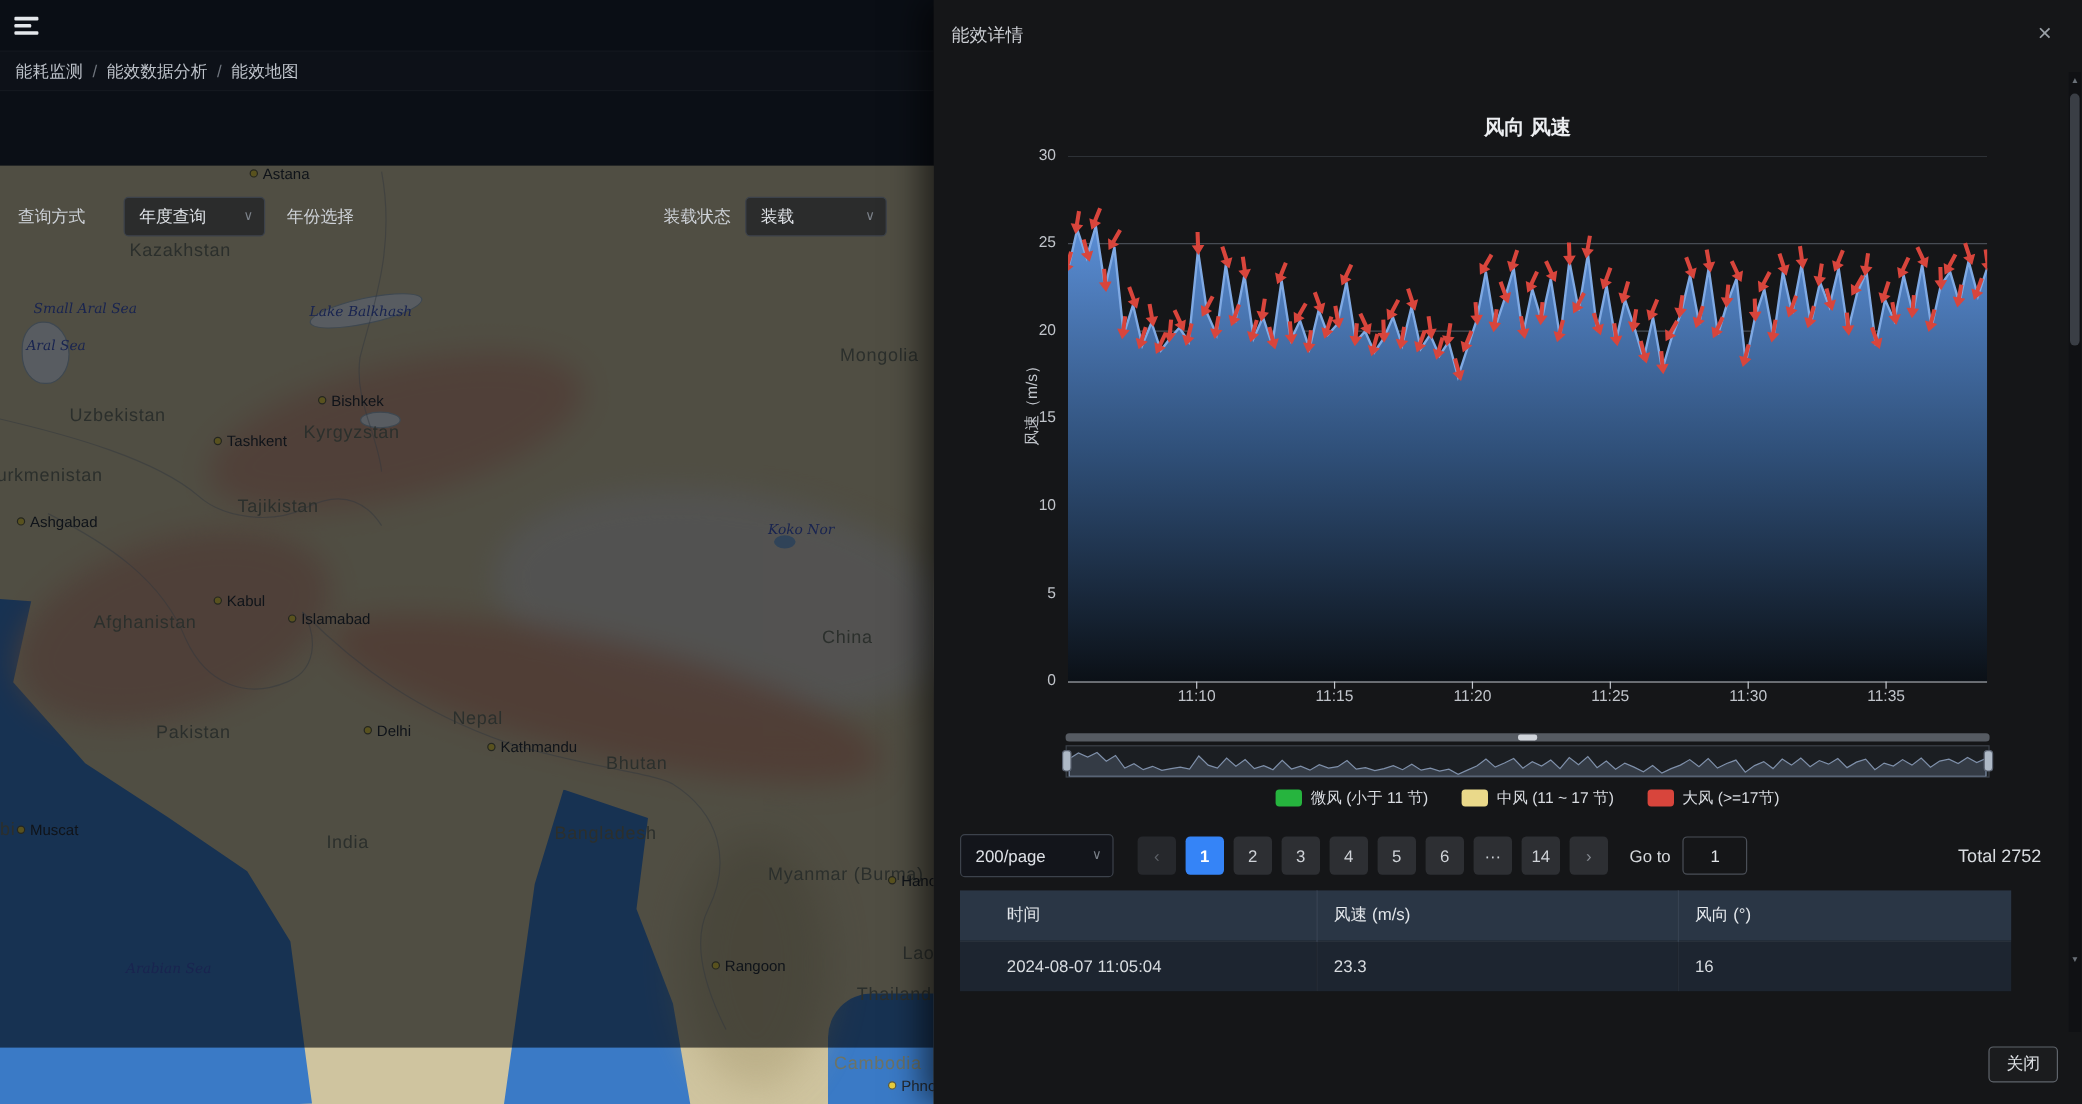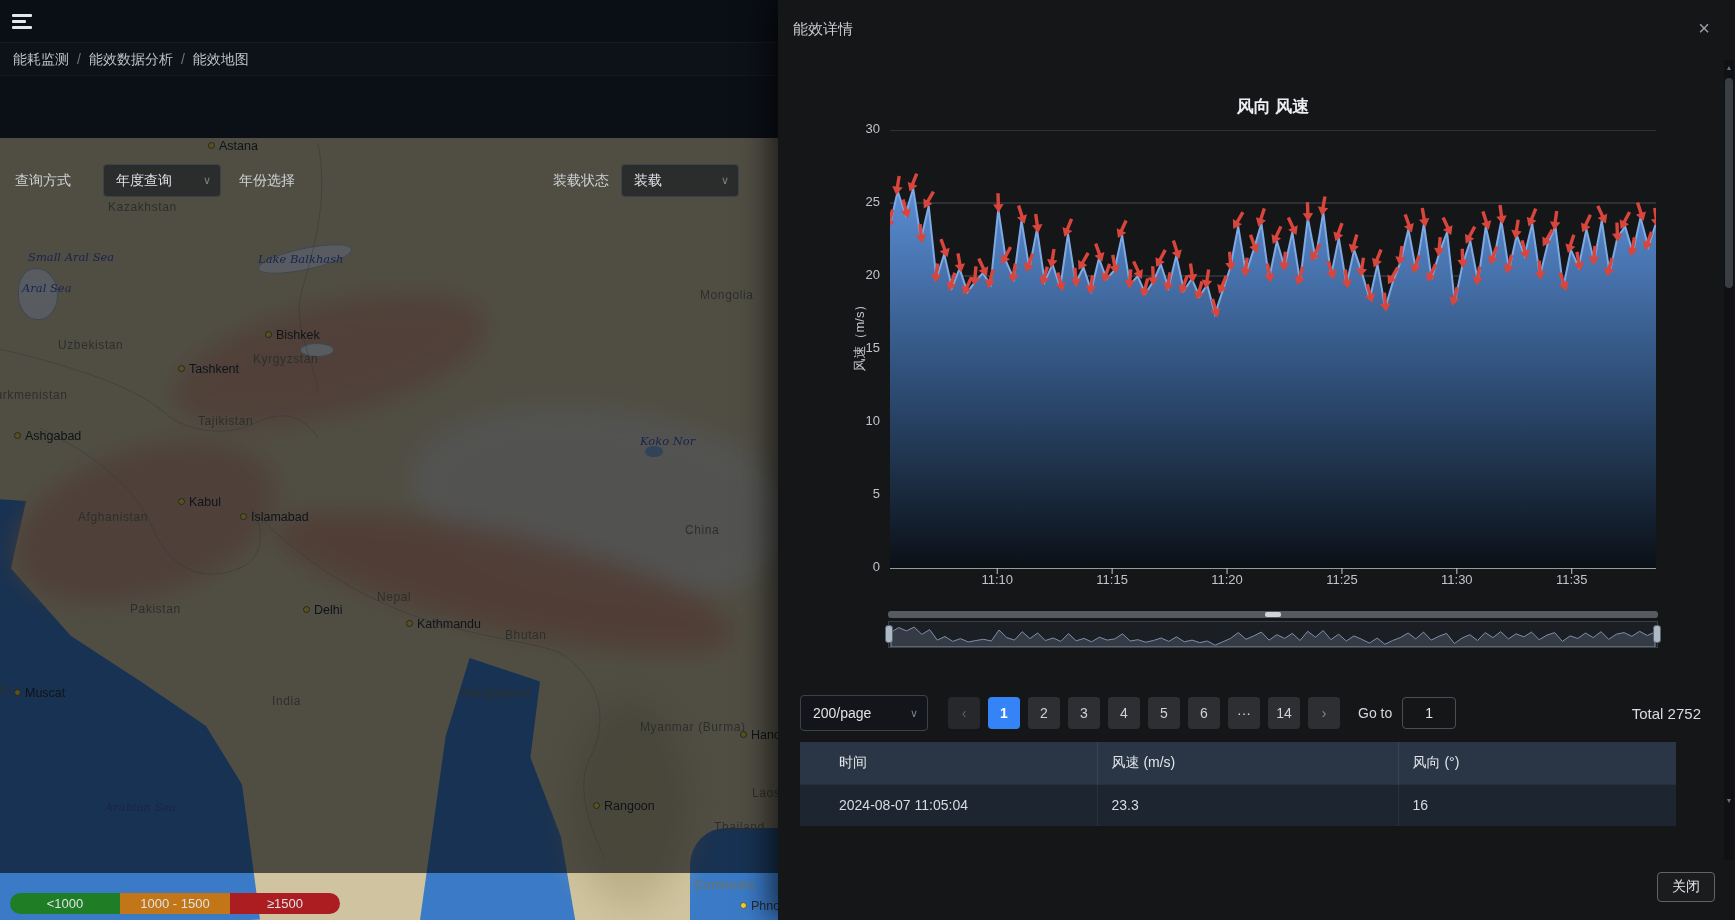--- a/index.html
+++ b/index.html
@@ -21,21 +21,21 @@
   .mt.m2 { left:270px; top:397px; width:470px; height:95px;  background:#cf9478; transform:rotate(13deg); }
   .mt.m3 { left:410px; top:272px; width:390px; height:185px; background:#d7d3cb; transform:rotate(8deg); }
   .mt.m4 { left:10px;  top:312px; width:270px; height:145px; background:#cc9a80; transform:rotate(-18deg); }
   .mt.m5 { left:570px; top:560px; width:120px; height:210px; background:#b9ad86; filter:blur(16px); }
   .lake { position:absolute; background:#e4eaee; border:1px solid #9fb3c2; }
   .lake.l1 { left:18px;  top:130px; width:40px; height:52px; border-radius:45% 55% 50% 50%; }
   .lake.l2 { left:257px; top:110px; width:96px; height:22px; border-radius:50%; transform:rotate(-12deg); }
   .lake.l3 { left:300px; top:205px; width:34px; height:14px; border-radius:50%; }
   .lake.l4 { left:645px; top:308px; width:18px; height:11px; border-radius:50%; background:#7aa7d8; border:none; }
   .borders { position:absolute; left:0; top:0; }
-  .c-label { position:absolute; color:#6e7363; font-size:12px; letter-spacing:.6px; white-space:nowrap; }
+  .c-label { position:absolute; color:#6e7363; font-size:15px; letter-spacing:.6px; white-space:nowrap; }
   .w-label { position:absolute; color:#3d55c0; font-size:11.5px; font-family:"DejaVu Serif","Liberation Serif",serif;
              font-style:italic; white-space:nowrap; }
   .city { position:absolute; white-space:nowrap; }
   .city .dot { display:inline-block; width:7px; height:7px; border-radius:50%;
                background:#e8cf3e; border:1.5px solid #5a5a42; vertical-align:middle; }
   .city .cname { color:#242a31; font-size:12.5px; margin-left:4px; vertical-align:middle; }
   .map-mask { position:absolute; left:0; top:0; width:100%; height:735px; background:rgba(4,7,12,.625); }
   .map-legend { position:absolute; left:10px; top:755px; height:21px; display:flex;
                 border-radius:11px; overflow:hidden; }
   .map-legend .seg { height:21px; line-height:21px; text-align:center; font-size:13px;
@@ -185,25 +185,20 @@
         <div class="city" style="left: 178px; top: 354px;"><span class="dot"></span><span class="cname">Kabul</span></div>
         <div class="city" style="left: 240px; top: 369px;"><span class="dot"></span><span class="cname">Islamabad</span></div>
         <div class="city" style="left: 303px; top: 462px;"><span class="dot"></span><span class="cname">Delhi</span></div>
         <div class="city" style="left: 406px; top: 476px;"><span class="dot"></span><span class="cname">Kathmandu</span></div>
         <div class="city" style="left: 14px; top: 545px;"><span class="dot"></span><span class="cname">Muscat</span></div>
         <div class="city" style="left: 593px; top: 658px;"><span class="dot"></span><span class="cname">Rangoon</span></div>
         <div class="city" style="left: 740px; top: 587px;"><span class="dot"></span><span class="cname">Hanoi</span></div>
         <div class="city" style="left: 740px; top: 758px;"><span class="dot"></span><span class="cname">Phnom Penh</span></div>
       </div>
     <div class="map-mask"></div>
-    <div class="map-legend" id="map-legend">
-        <span class="seg" style="background: rgb(31, 125, 38);">&lt;1000</span>
-        <span class="seg" style="background: rgb(194, 118, 23);">1000 - 1500</span>
-        <span class="seg" style="background: rgb(172, 29, 34);">≥1500</span>
-      </div>
   </div>
 
   <div class="topbar">
     <div class="hamburger">
         <i></i>
         <i></i>
         <i></i>
       </div>
   </div>
   <div class="crumbbar">
@@ -375,20 +370,34 @@
         <div class="hthumb"></div>
       </div>
     <div class="dz">
       <svg id="dz-svg" width="768" height="25">
           <path d="M2.0,10.3L9.7,5.5L17.4,8.9L25.2,5.1L32.9,12.4L40.6,7.6L48.3,18.1L56.0,14.5L63.7,19.4L71.5,16.6L79.2,20.0L86.9,18.5L94.6,17.3L102.3,19.0L110.0,8.0L117.8,15.6L125.5,18.1L133.2,9.7L140.9,16.6L148.6,11.0L156.3,18.5L164.1,16.0L171.8,19.4L179.5,11.6L187.2,18.8L194.9,16.4L202.6,19.8L210.4,15.2L218.1,18.1L225.8,16.9L233.5,11.8L241.2,19.0L248.9,17.7L256.7,20.2L264.4,18.5L272.1,16.0L279.8,19.4L287.5,14.8L295.3,19.8L303.0,18.1L310.7,20.6L318.4,19.0L326.1,23.2L333.8,19.8L341.6,16.4L349.3,10.6L357.0,17.3L364.7,13.9L372.4,10.1L380.1,18.1L387.9,12.7L395.6,16.4L403.3,11.4L411.0,18.5L418.7,9.3L426.4,15.2L434.2,8.5L441.9,17.7L449.6,12.2L457.3,19.0L465.0,13.9L472.7,17.3L480.5,21.1L488.2,16.0L495.9,22.3L503.6,18.5L511.3,15.6L519.1,11.0L526.8,16.9L534.5,10.1L542.2,18.1L549.9,14.3L557.6,11.4L565.4,21.5L573.1,16.0L580.8,12.7L588.5,18.5L596.2,10.6L603.9,15.6L611.7,9.7L619.4,16.9L627.1,11.8L634.8,14.8L642.5,10.1L650.2,17.7L658.0,13.1L665.7,10.6L673.4,19.4L681.1,13.9L688.8,16.4L696.5,11.0L704.3,15.6L712.0,9.7L719.7,17.3L727.4,12.2L735.1,10.6L742.8,14.3L750.6,9.3L758.3,13.5L766.0,10.1L766,25L2,25Z" fill="rgba(120,136,160,.28)" stroke="#7f90aa"></path>
         </svg>
       <div class="dzh left"></div>
       <div class="dzh right"></div>
     </div>
 
+    <div class="legend" id="chart-legend">
+        <div class="item">
+          <span class="chip" style="background: rgb(38, 180, 62);"></span>
+          <span>微风 (小于 11 节)</span>
+        </div>
+        <div class="item">
+          <span class="chip" style="background: rgb(234, 217, 138);"></span>
+          <span>中风 (11 ~ 17 节)</span>
+        </div>
+        <div class="item">
+          <span class="chip" style="background: rgb(216, 69, 60);"></span>
+          <span>大风 (&gt;=17节)</span>
+        </div>
+      </div>
 
     <div class="pagerow">
       <div class="select psize">
         <span>200/page</span>
         <span class="chev">∨</span>
       </div>
       <div class="pager" id="pager">
           <div class="pbtn nav dim">‹</div>
           <div class="pbtn active">1</div>
           <div class="pbtn ">2</div>

